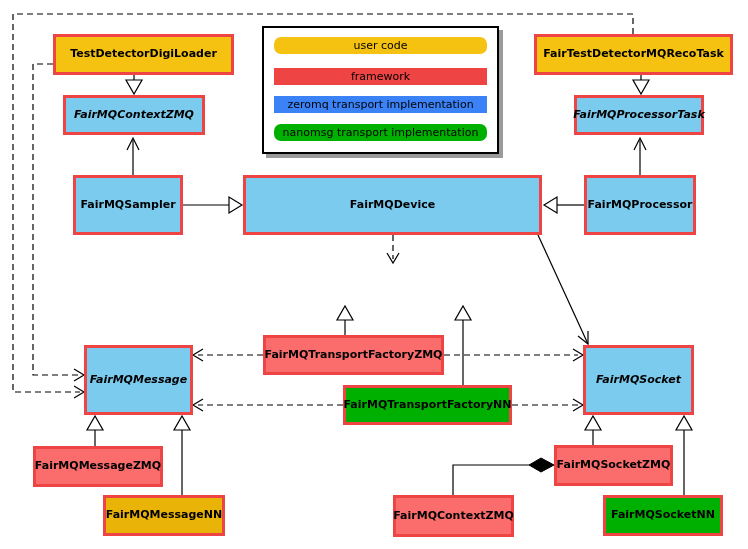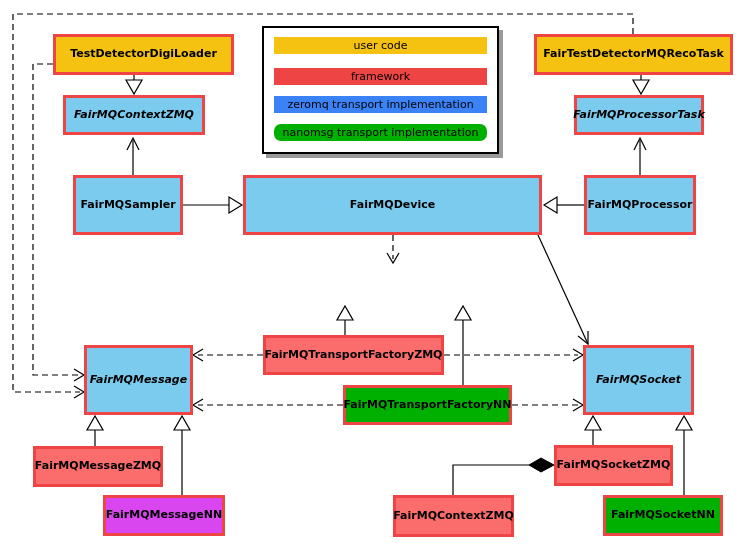--- a/index.html
+++ b/index.html
@@ -137,21 +137,21 @@
       <polygon class="tri" points="676,430 692,430 684,416"></polygon>
     </g>
 
     <g>
       <path class="solid" d="M453 495 L453 465 L529 465"></path>
       <polygon class="dia" points="529,465 541,458 554,465 541,472"></polygon>
     </g>
   </svg>
 
   <div class="legend">
-    <div class="swatch" style="top: 9px; background-color: rgb(245, 194, 17);">
+    <div class="swatch" style="top: 9px; background-color: rgb(245, 194, 17); border-radius: 7px;">
       <span>user code</span>
     </div>
     <div class="swatch" style="top: 40px; background-color: #ef4444;">
       <span>framework</span>
     </div>
     <div class="swatch" style="top: 68px; background-color: #3b82f6;">
       <span>zeromq transport implementation</span>
     </div>
     <div class="swatch" style="top: 96px; background-color: rgb(0, 176, 0); border-radius: 7px;">
       <span>nanomsg transport implementation</span>
@@ -187,21 +187,21 @@
   </div>
   <div class="node abstract" style="left: 84px; top: 345px; width: 109px; height: 70px; background-color: rgb(123, 203, 238);">
     <span>FairMQMessage</span>
   </div>
   <div class="node abstract" style="left: 583px; top: 345px; width: 111px; height: 70px; background-color: rgb(123, 203, 238);">
     <span>FairMQSocket</span>
   </div>
   <div class="node" style="left: 33px; top: 446px; width: 130px; height: 41px; background-color: rgb(251, 108, 108);">
     <span>FairMQMessageZMQ</span>
   </div>
-  <div class="node" style="left: 103px; top: 495px; width: 122px; height: 41px; background-color: #d946ef;">
+  <div class="node" style="left: 103px; top: 495px; width: 122px; height: 41px; background-color: #eab308;">
     <span>FairMQMessageNN</span>
   </div>
   <div class="node" style="left: 554px; top: 445px; width: 119px; height: 41px; background-color: rgb(251, 108, 108);">
     <span>FairMQSocketZMQ</span>
   </div>
   <div class="node" style="left: 603px; top: 495px; width: 120px; height: 41px; background-color: rgb(0, 176, 0);">
     <span>FairMQSocketNN</span>
   </div>
   <div class="node" style="left: 393px; top: 495px; width: 121px; height: 42px; background-color: rgb(251, 108, 108);">
     <span>FairMQContextZMQ</span>

